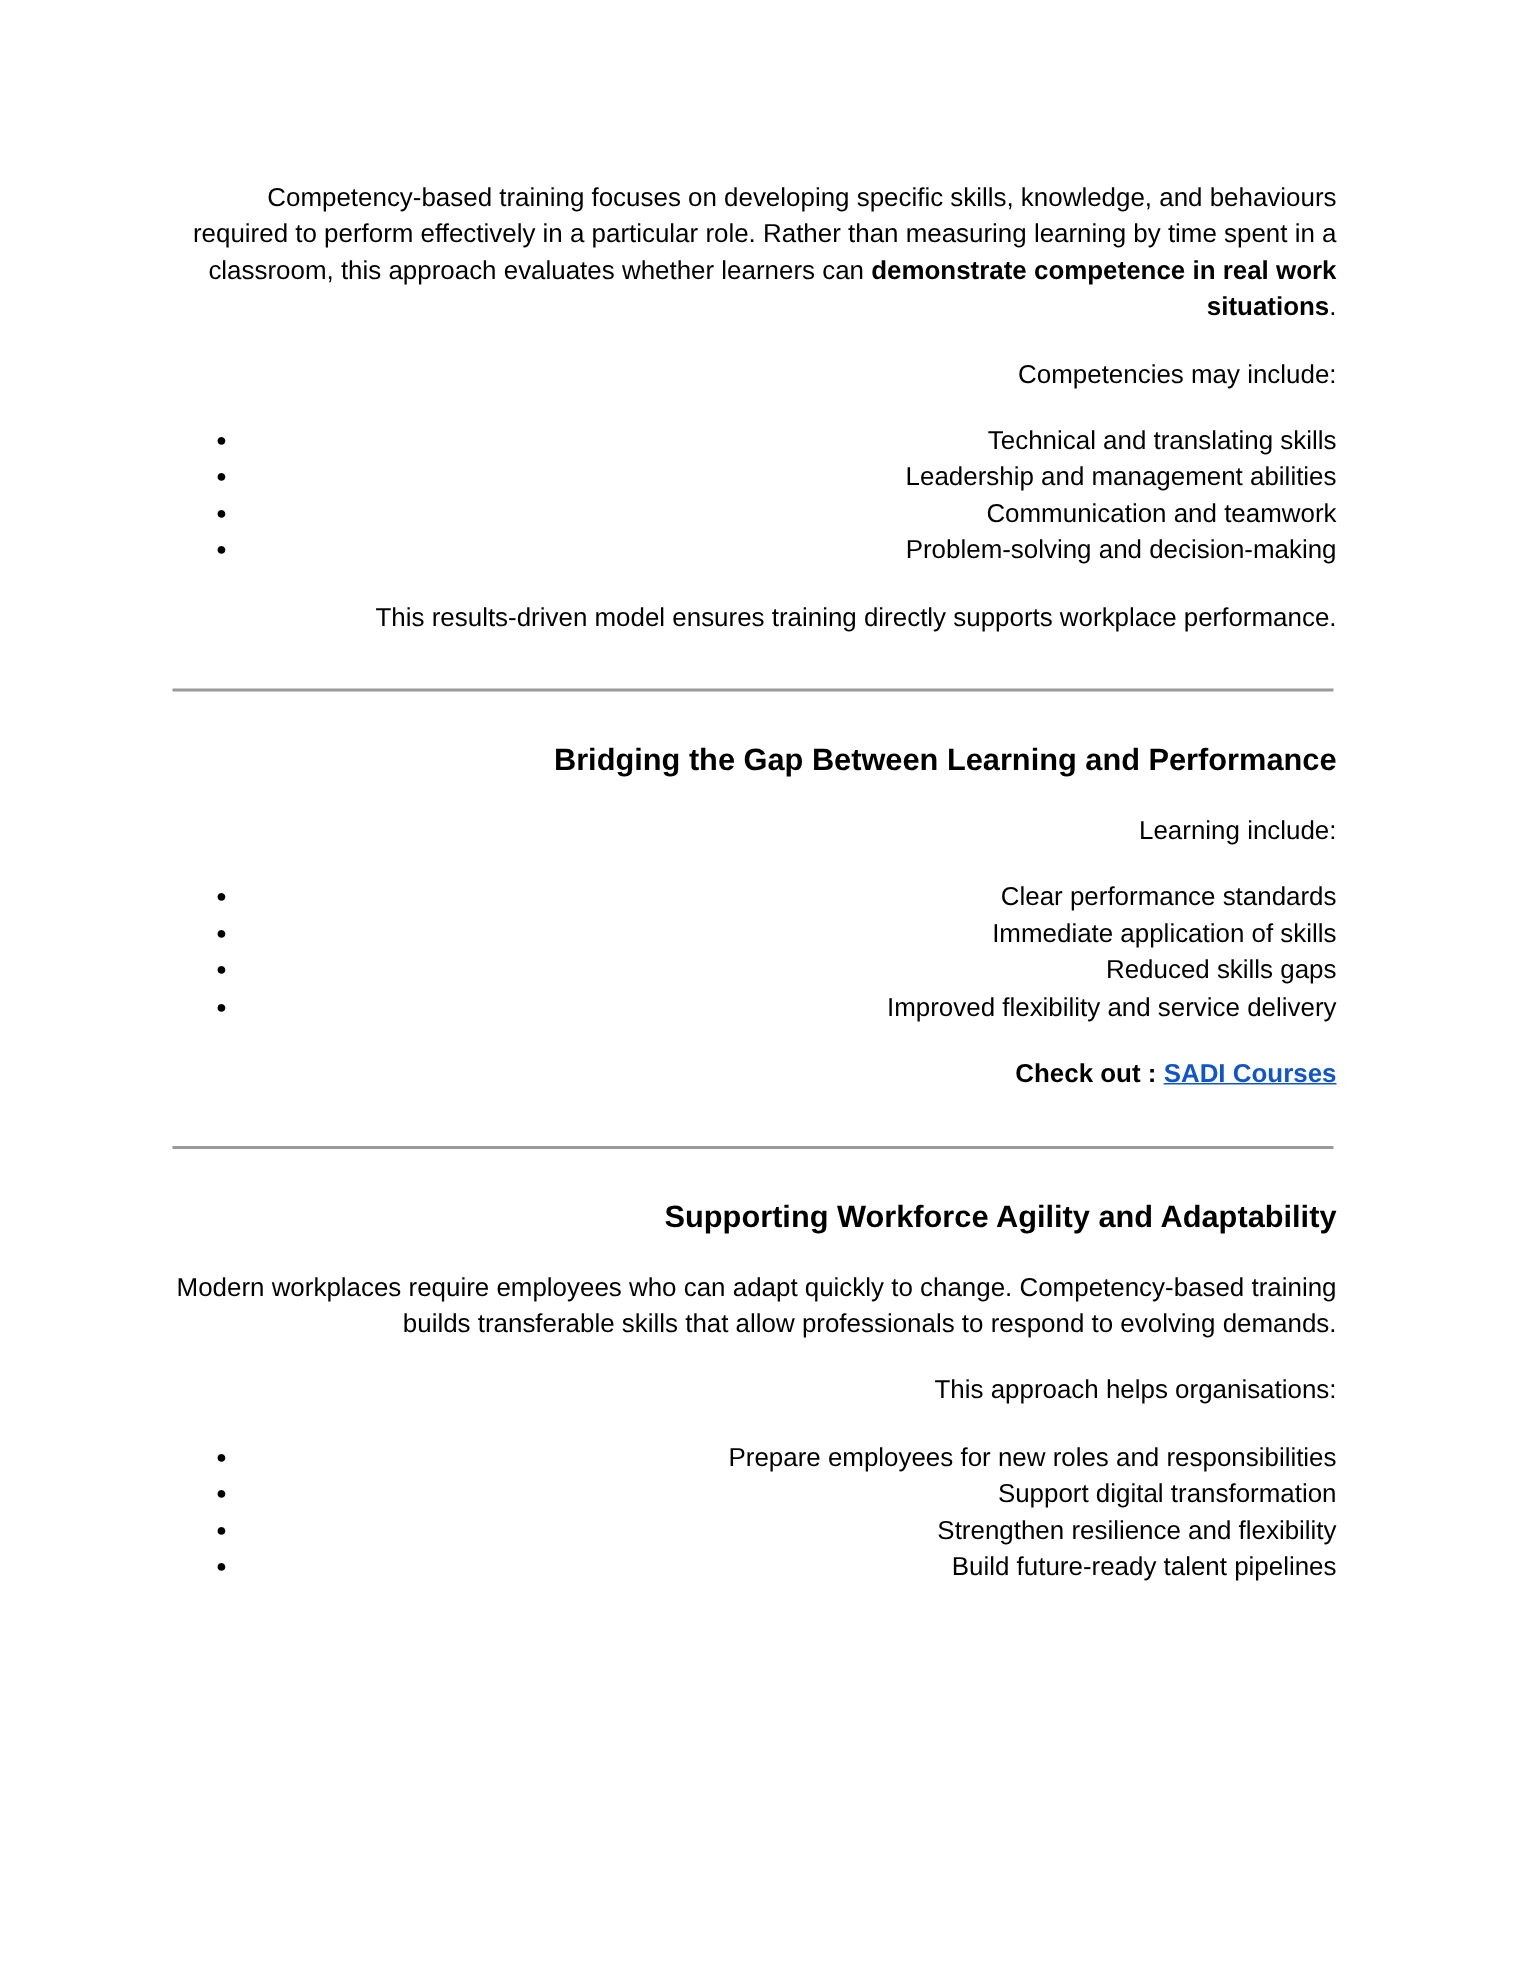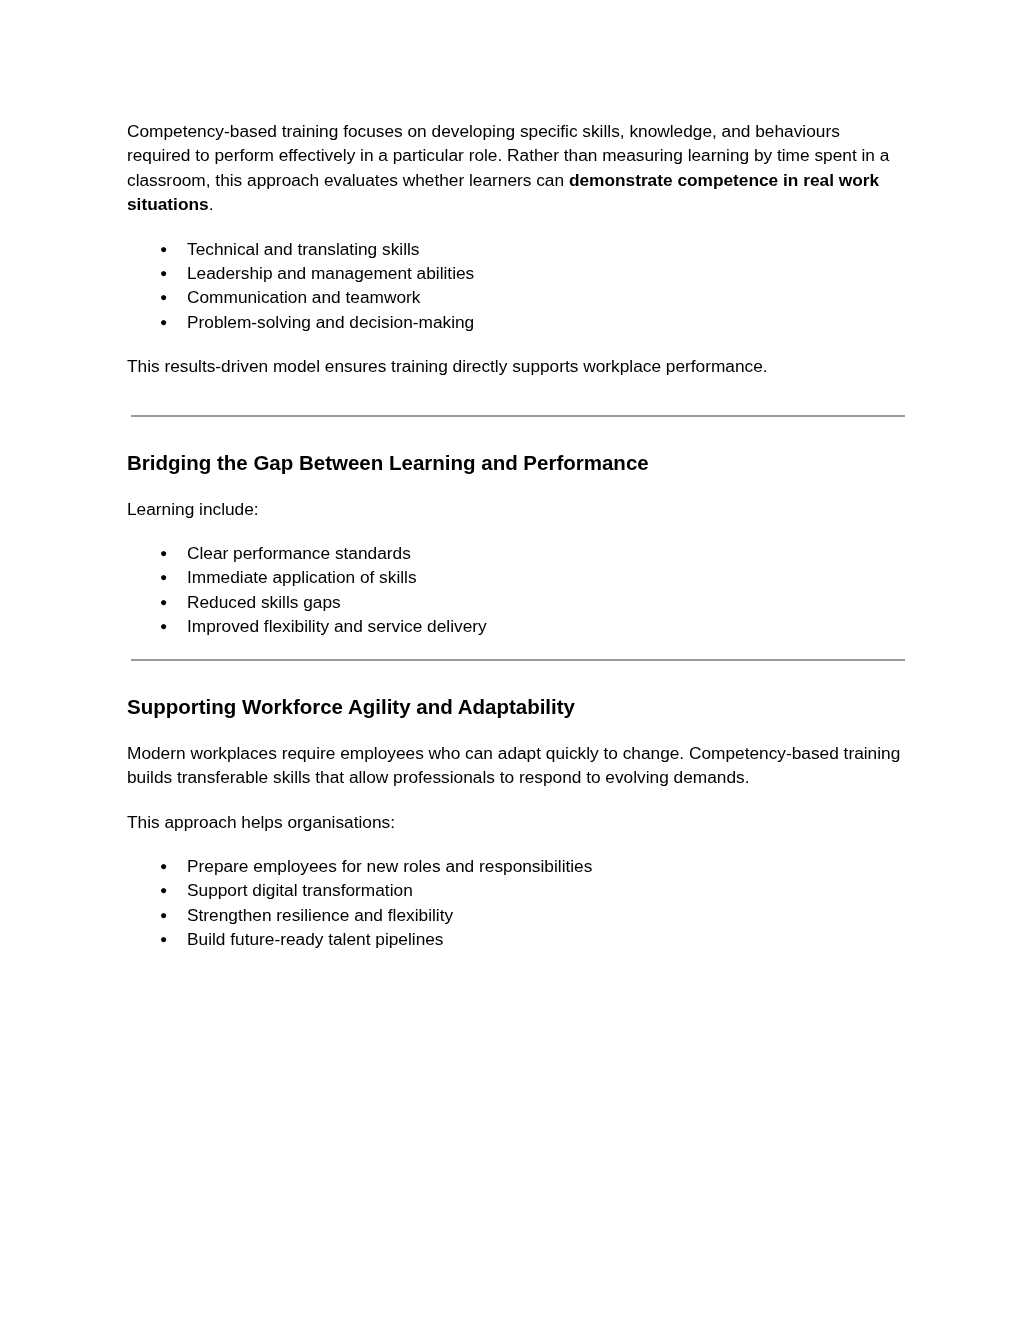--- a/index.html
+++ b/index.html
@@ -10,23 +10,24 @@
     body {
       width: 1024px;
       height: 1325px;
       position: relative;
       overflow: hidden;
       font-family: "Liberation Sans", sans-serif;
       color: #000000;
     }
     .page {
       position: absolute;
-      left: 127px;
+      left: 111px;
       top: 119px;
       width: 780px;
+      text-align: right;
     }
     p {
       margin: 0;
       font-size: 17.3px;
       line-height: 24.4px;
     }
     .para { margin-bottom: 20px; }
     ul {
       list-style: none;
       margin: 0 0 20px 0;
@@ -63,20 +64,21 @@
     }
     b { font-weight: bold; }
   </style>
 </head>
 <body>
 
 <div class="page">
 
   <p class="para"><span>Competency-based training focuses on developing specific skills, knowledge, and behaviours required to perform effectively in a particular role. Rather than measuring learning by time spent in a classroom, this approach evaluates whether learners can </span><b>demonstrate competence in real work situations</b><span>.</span></p>
 
+  <p class="para">Competencies may include:</p>
 
   <ul>
     <li><span class="bullet">●</span><span>Technical and translating skills</span></li>
     <li><span class="bullet">●</span><span>Leadership and management abilities</span></li>
     <li><span class="bullet">●</span><span>Communication and teamwork</span></li>
     <li><span class="bullet">●</span><span>Problem-solving and decision-making</span></li>
   </ul>
 
   <p style="margin-bottom:36px;">This results-driven model ensures training directly supports workplace performance.</p>
 
@@ -88,20 +90,21 @@
   <p class="para">Learning include:</p>
 
   <ul>
     <li><span class="bullet">●</span><span>Clear performance standards</span></li>
     <li><span class="bullet">●</span><span>Immediate application of skills</span></li>
     <li><span class="bullet">●</span><span>Reduced skills gaps</span></li>
     <li><span class="bullet">●</span><span>Improved flexibility and service delivery</span></li>
   </ul>
 
 
+  <p style="margin-bottom:36px;"><b>Check out : </b><a class="link" href="#">SADI Courses</a></p>
 
   <div class="rule" style="margin-bottom:33px;"></div>
 
   <h2 style="margin-bottom:21px;">Supporting Workforce Agility and Adaptability</h2>
 
   <p class="para">Modern workplaces require employees who can adapt quickly to change. Competency-based training builds transferable skills that allow professionals to respond to evolving demands.</p>
 
   <p class="para">This approach helps organisations:</p>
 
   <ul>

